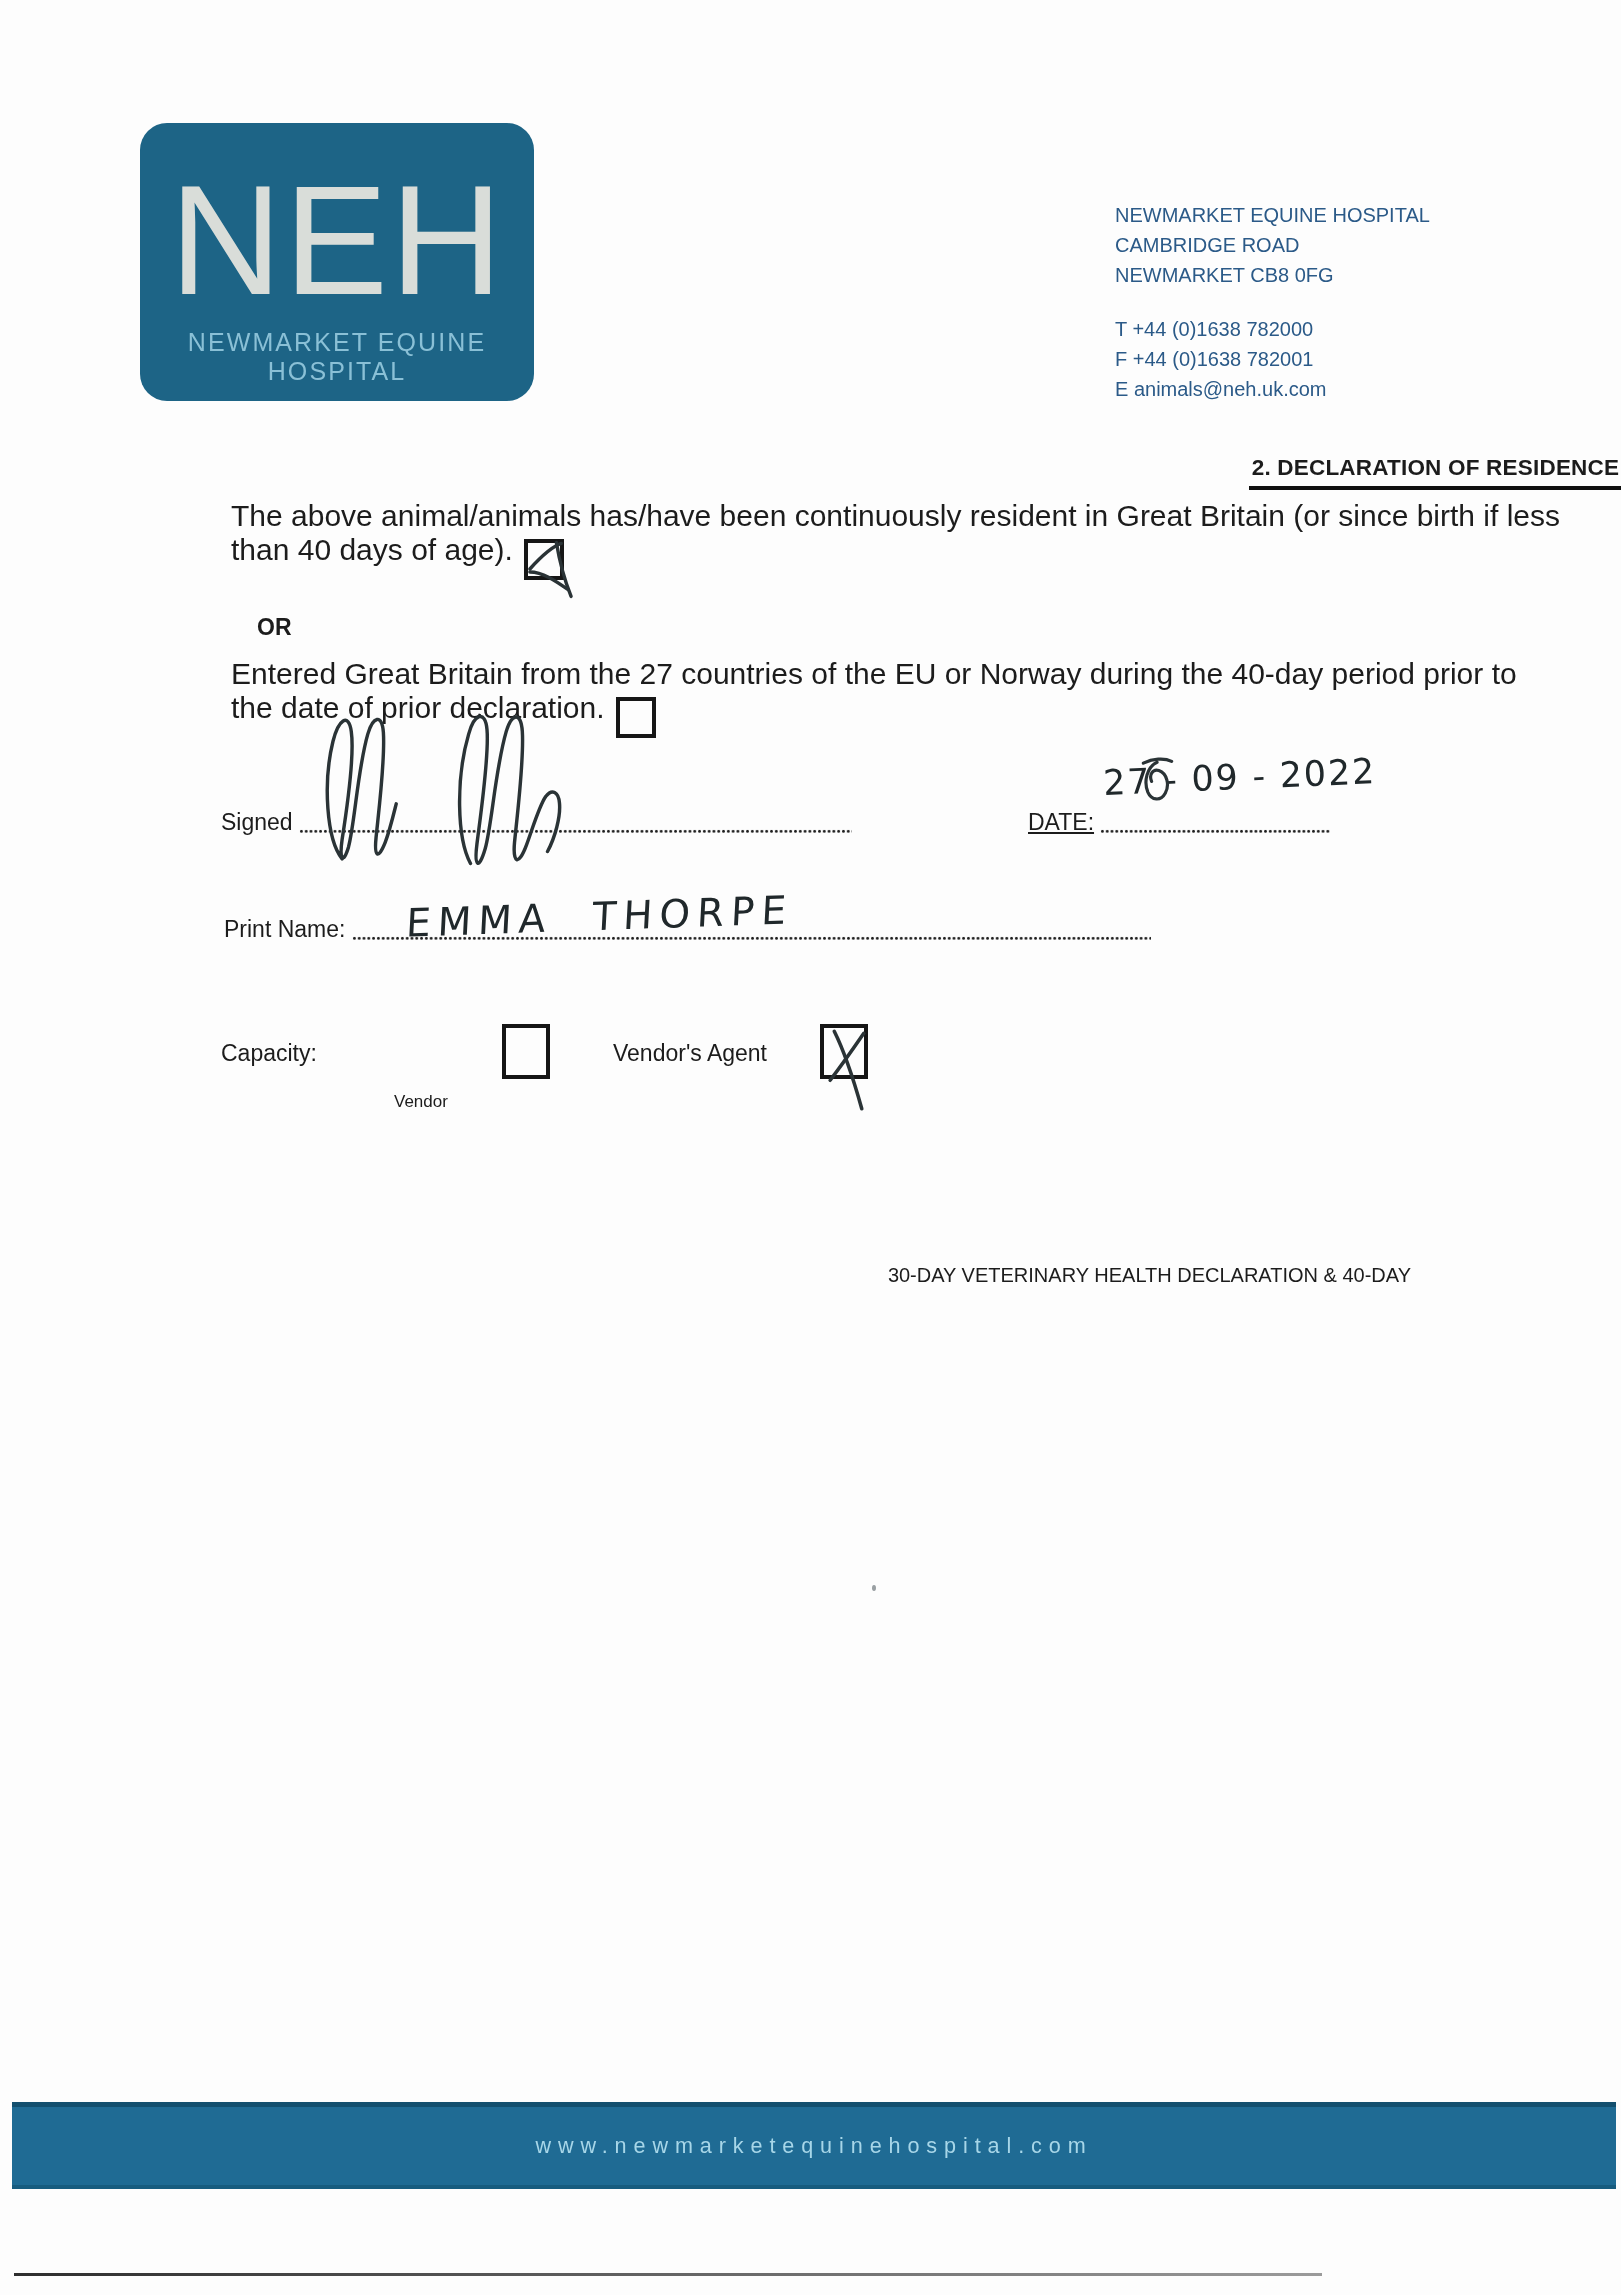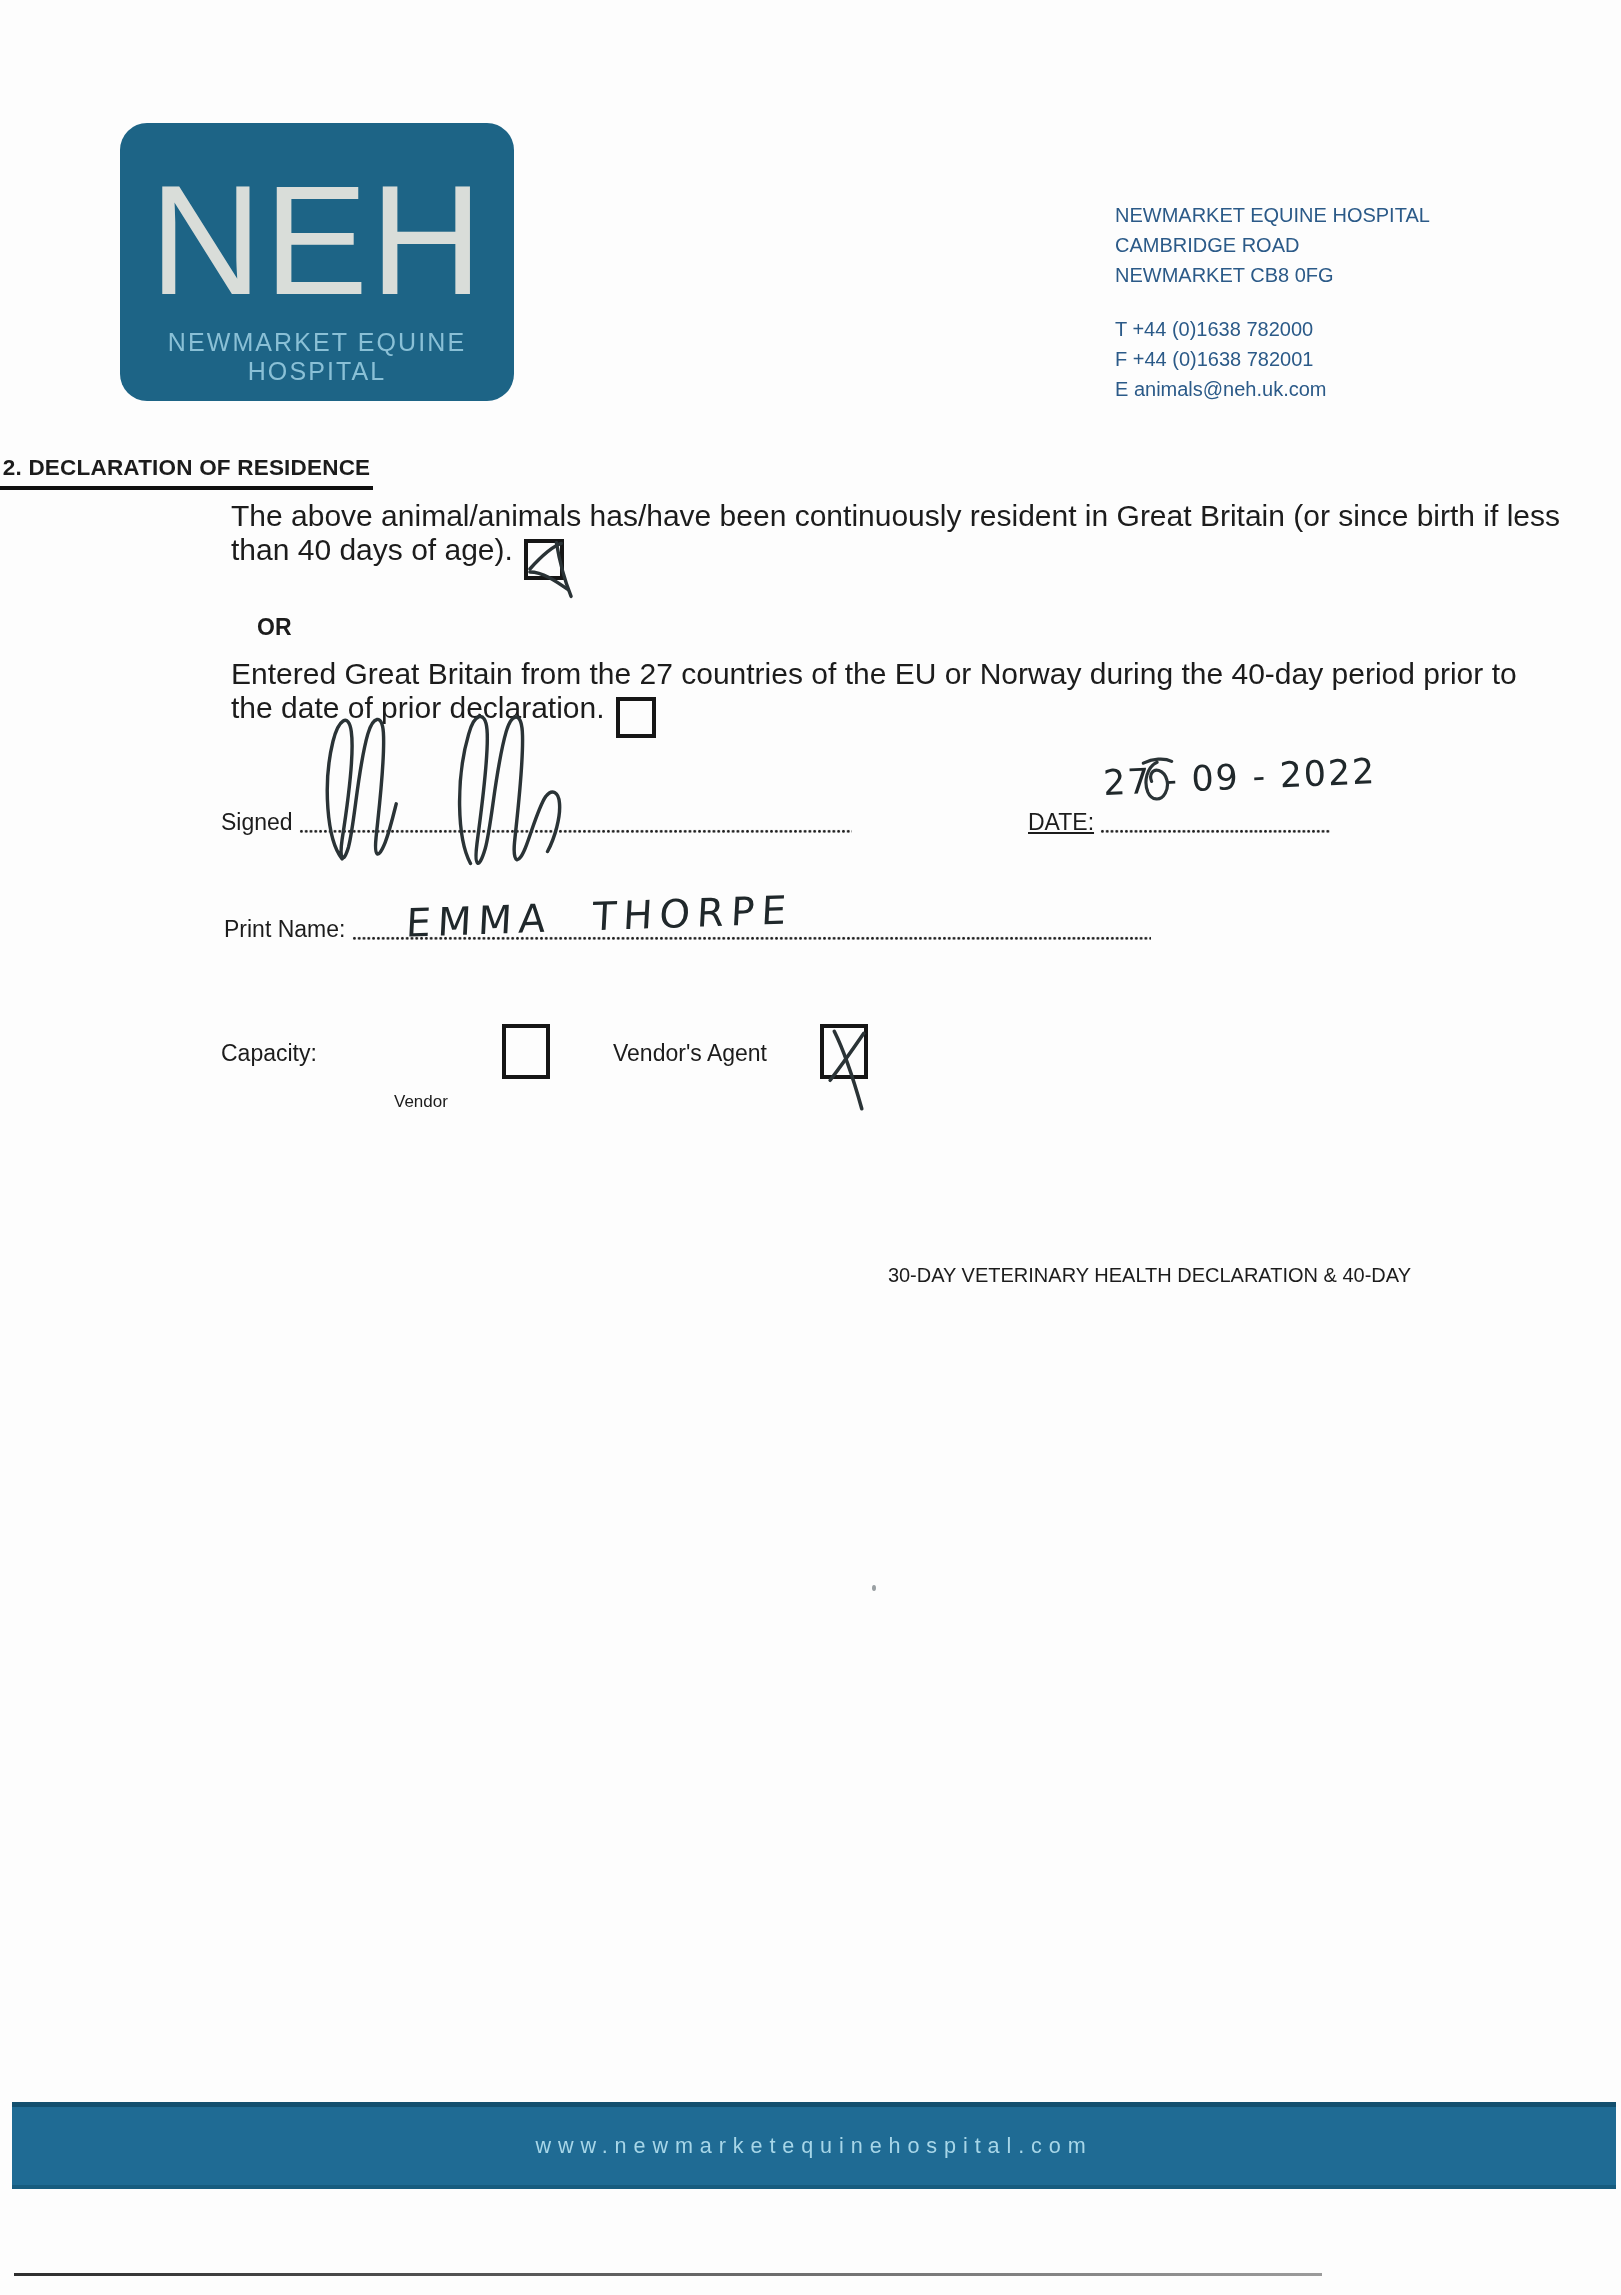--- a/index.html
+++ b/index.html
@@ -9,21 +9,21 @@
     width: 1622px;
     height: 2295px;
     background: #fdfdfd;
     font-family: "Liberation Sans", sans-serif;
     color: var(--ink, #1c1c1c);
     overflow: hidden;
   }
 
   
   .logo {
-    position: absolute; left: 120px; top: 123px;
+    position: absolute; left: 140px; top: 123px;
     width: 394px; height: 278px;
     background: var(--brand-teal, #1d6486);
     border-radius: 27px;
     text-align: center;
   }
   .logo-acronym {
     margin-top: 44px;
     font-size: 156px; line-height: 147px;
     font-weight: 400; letter-spacing: 1.8px;
     color: var(--logo-acronym, #d9ddd9);
@@ -36,21 +36,21 @@
 
   
   .address {
     position: absolute; left: 1115px; top: 200px;
     font-size: 20px; line-height: 30px;
     color: var(--address-blue, #2b5a88);
   }
   .address .contacts { margin-top: 24px; }
 
   
-  .heading-wrap { position: absolute; left: 0; top: 455px; width: 100%; text-align: left; }
+  .heading-wrap { position: absolute; left: 0; top: 455px; width: 100%; text-align: right; }
   .heading {
     display: inline-block;
     font-size: 22.5px; font-weight: 700; letter-spacing: 0.2px;
     padding: 0 2.8px 4.6px 2.8px;
     border-bottom: 4.1px solid #101010;
   }
 
   
   .clause {
     position: absolute; left: 215px; width: 1240px;

